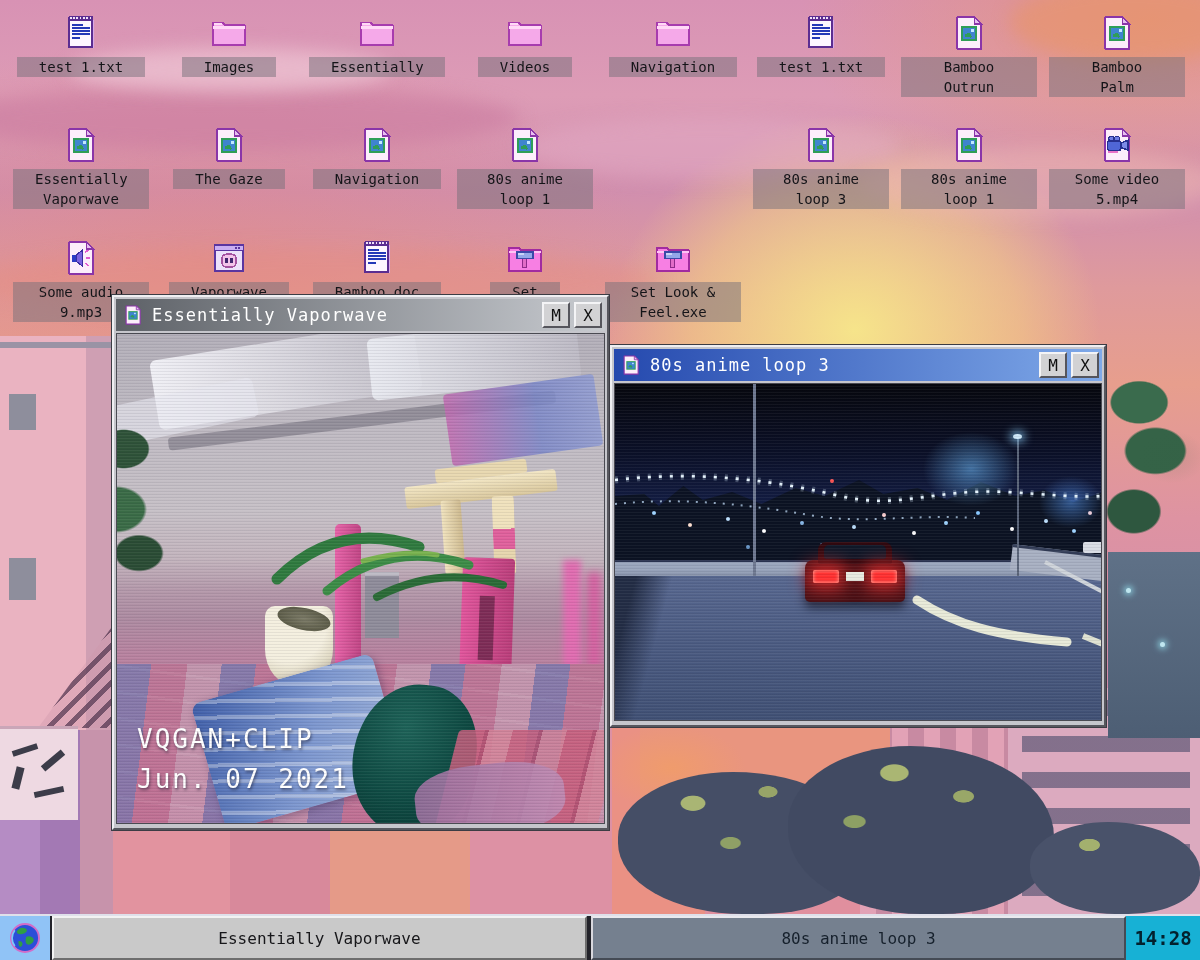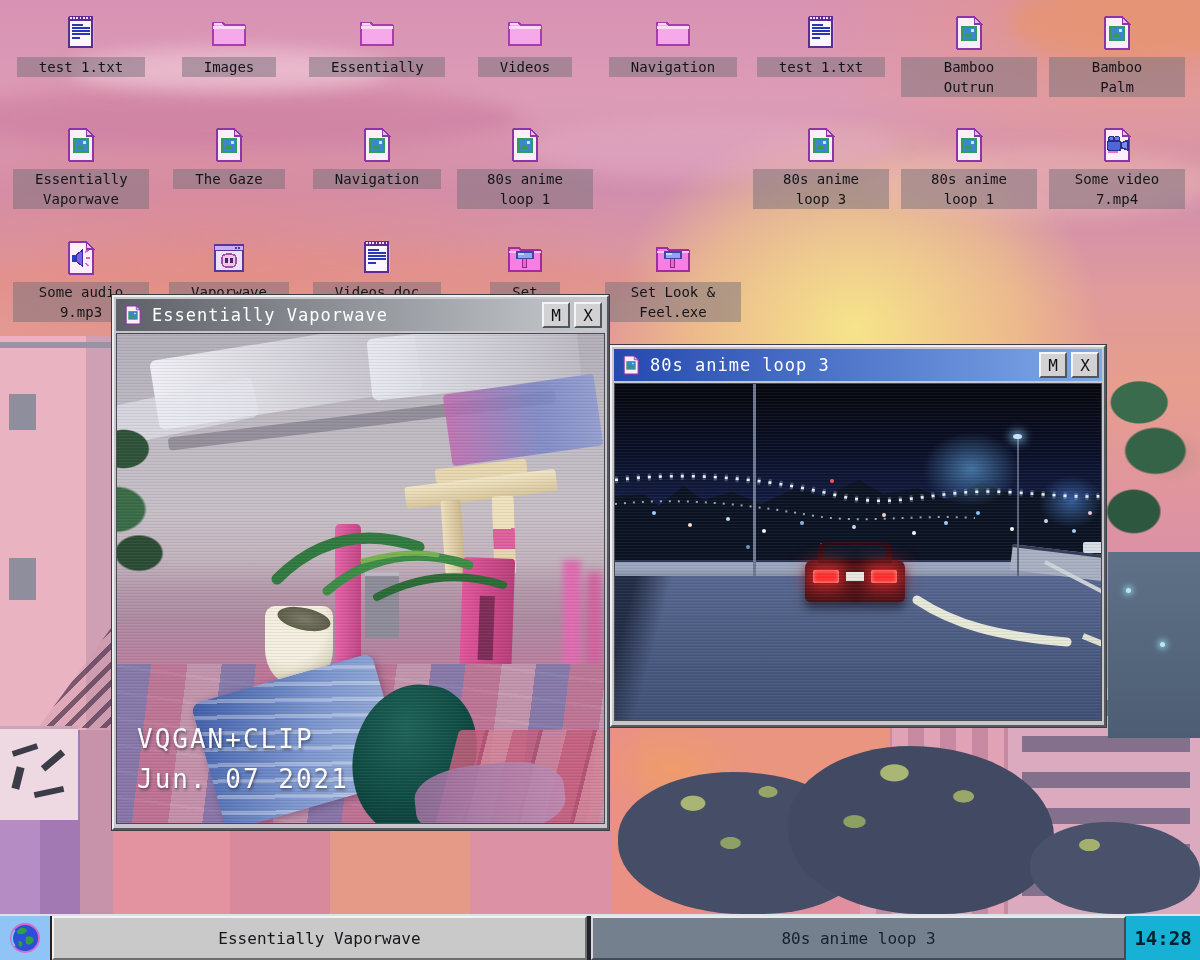--- a/index.html
+++ b/index.html
@@ -398,40 +398,40 @@
   <div class="dicon" style="left:895px;top:126px">
     <svg>
         <use href="#sym-imgfile"></use>
       </svg>
     <span class="ilabel">80s anime loop 1</span>
   </div>
   <div class="dicon" style="left:1043px;top:126px">
     <svg>
         <use href="#sym-vidfile"></use>
       </svg>
-    <span class="ilabel">Some video 7.mp4</span>
+    <span class="ilabel">Some video 5.mp4</span>
   </div>
 
   <div class="dicon" style="left:7px;top:239px">
     <svg>
         <use href="#sym-audfile"></use>
       </svg>
     <span class="ilabel">Some audio 9.mp3</span>
   </div>
   <div class="dicon" style="left:155px;top:239px">
     <svg>
         <use href="#sym-app"></use>
       </svg>
     <span class="ilabel">Vaporwave</span>
   </div>
   <div class="dicon" style="left:303px;top:239px">
     <svg>
         <use href="#sym-textfile"></use>
       </svg>
-    <span class="ilabel">Videos.doc</span>
+    <span class="ilabel">Bamboo.doc</span>
   </div>
   <div class="dicon" style="left:451px;top:239px">
     <svg>
         <use href="#sym-exefolder"></use>
       </svg>
     <span class="ilabel">Set</span>
   </div>
   <div class="dicon" style="left:599px;top:239px">
     <svg>
         <use href="#sym-exefolder"></use>

